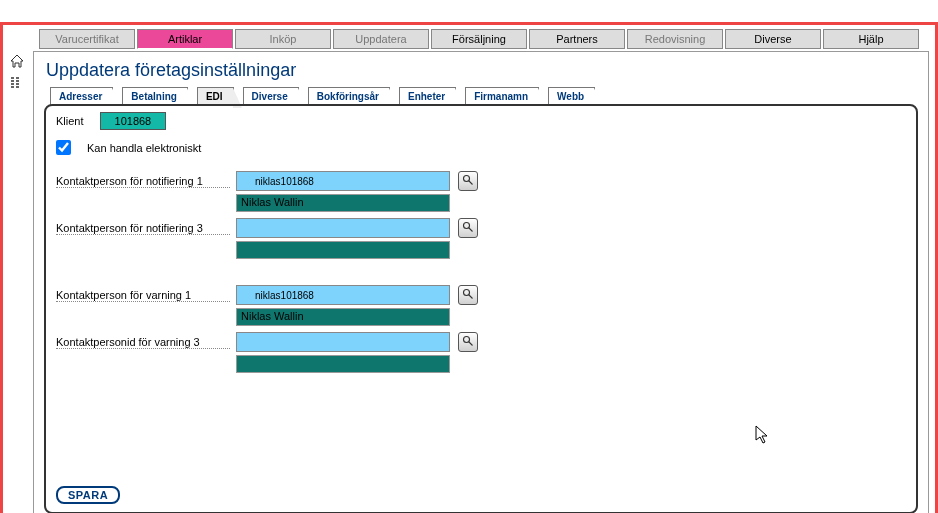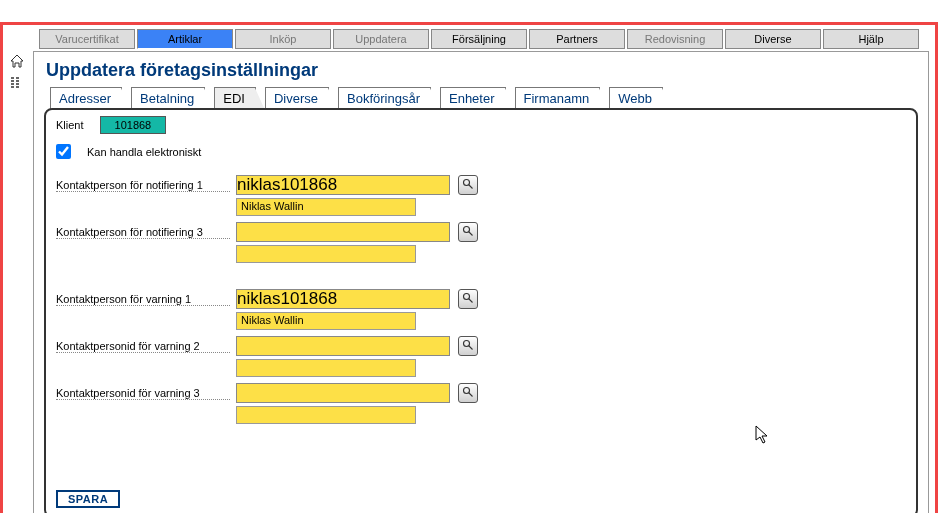--- a/index.html
+++ b/index.html
@@ -12,40 +12,40 @@
       flex: 1; 
       max-width: 96px;
       text-align: center; 
       padding: 3px 6px; 
       background: #ddd; 
       border: 1px solid #888; 
       font-size: 11px; 
       color: #777;
       cursor: pointer;
     }
-    .top-tab.active { background: #3b82f6; color: #000; border-bottom-color: #fff; }
+    .top-tab.active { background: #ec4899; color: #000; border-bottom-color: #fff; }
     .top-tab.enabled { color: #000; }
 
     
     .left-icons { position: absolute; left: 4px; top: 28px; width: 20px; display: flex; flex-direction: column; gap: 6px; align-items: center; }
     .left-icon { width: 16px; height: 16px; display: inline-block; }
 
     
     .content { position: absolute; left: 30px; top: 26px; right: 6px; bottom: 6px; border: 1px solid #999; padding: 6px 10px 10px 10px; background: #fff; }
-    .page-title { font-size: 18px; color: #003a7a; font-weight: bold; margin: 2px 0 6px 2px; font-family: "Trebuchet MS", Verdana, sans-serif; }
+    .page-title { font-size: 18px; color: #003a7a; font-weight: normal; margin: 2px 0 6px 2px; font-family: "Trebuchet MS", Verdana, sans-serif; }
 
     
     .inner-tabs { display: flex; align-items: flex-end; margin-bottom: -1px; padding-left: 6px; }
     .inner-tab {
       padding: 3px 10px 3px 8px;
       border: 1px solid #777;
       border-bottom: none;
       margin-right: 0;
-      font-size: 13px;
-      font-weight: normal;
+      font-size: 10px;
+      font-weight: bold;
       color: #003a7a;
       background: #fff;
       cursor: pointer;
       position: relative;
     }
     .inner-tab::after {
       content: "";
       position: absolute;
       right: -9px;
       top: 0;
@@ -84,29 +84,29 @@
       font-size: 11px; 
       border-bottom: 1px dotted #888; 
       margin-right: 6px;
     }
     .field-inputs { display: flex; flex-direction: column; gap: 3px; }
     .input-line { display: flex; align-items: center; gap: 8px; }
     .text-input { 
       width: 214px; 
       height: 20px; 
       border: 1px solid #888; 
-      background: #fde047; 
-      font-size: 17px; 
-      padding: 2px 0; 
+      background: #7dd3fc; 
+      font-size: 10px; 
+      padding: 2px 18px; 
     }
     .display-box { 
-      width: 180px; 
+      width: 214px; 
       height: 18px; 
       border: 1px solid #999; 
-      background: #fde047; 
+      background: #0f766e; 
       font-size: 11px; 
       padding: 1px 4px; 
     }
     .mag-btn { 
       width: 20px; 
       height: 20px; 
       border: 1px solid #555; 
       background: linear-gradient(#fefefe,#d0d0d0); 
       border-radius: 3px; 
       display: flex; 
@@ -119,21 +119,21 @@
 
     
     .save-row { margin-top: 14px; position: absolute; bottom: 8px; left: 10px; }
     .save-btn { 
       border: 2px solid #003a7a; 
       background: #fff; 
       color: #003a7a; 
       font-weight: bold; 
       font-size: 11px; 
       padding: 1px 10px; 
-      border-radius: 0; 
+      border-radius: 8px; 
       cursor: pointer;
       letter-spacing: 0.5px;
     }
 
     
     .cursor { position: absolute; left: 752px; top: 400px; pointer-events: none; }
   </style>
 </head>
 <body>
 
@@ -232,35 +232,20 @@
               <span><svg width="12" height="12" viewBox="0 0 16 16">
                     <circle cx="6" cy="6" r="4" fill="none" stroke="#333" stroke-width="1.5"></circle>
                     <line x1="9" y1="9" x2="14" y2="14" stroke="#333" stroke-width="1.5"></line>
                   </svg></span>
             </span>
           </div>
           <div class="display-box">Niklas Wallin</div>
         </div>
       </div>
 
-      <div class="field-row">
-        <div class="field-label">Kontaktpersonid för varning 2</div>
-        <div class="field-inputs">
-          <div class="input-line">
-            <input class="text-input" value="" style="">
-            <span class="mag-btn">
-              <span><svg width="12" height="12" viewBox="0 0 16 16">
-                    <circle cx="6" cy="6" r="4" fill="none" stroke="#333" stroke-width="1.5"></circle>
-                    <line x1="9" y1="9" x2="14" y2="14" stroke="#333" stroke-width="1.5"></line>
-                  </svg></span>
-            </span>
-          </div>
-          <div class="display-box"></div>
-        </div>
-      </div>
 
       <div class="field-row">
         <div class="field-label">Kontaktpersonid för varning 3</div>
         <div class="field-inputs">
           <div class="input-line">
             <input class="text-input" value="" style="">
             <span class="mag-btn">
               <span><svg width="12" height="12" viewBox="0 0 16 16">
                     <circle cx="6" cy="6" r="4" fill="none" stroke="#333" stroke-width="1.5"></circle>
                     <line x1="9" y1="9" x2="14" y2="14" stroke="#333" stroke-width="1.5"></line>

